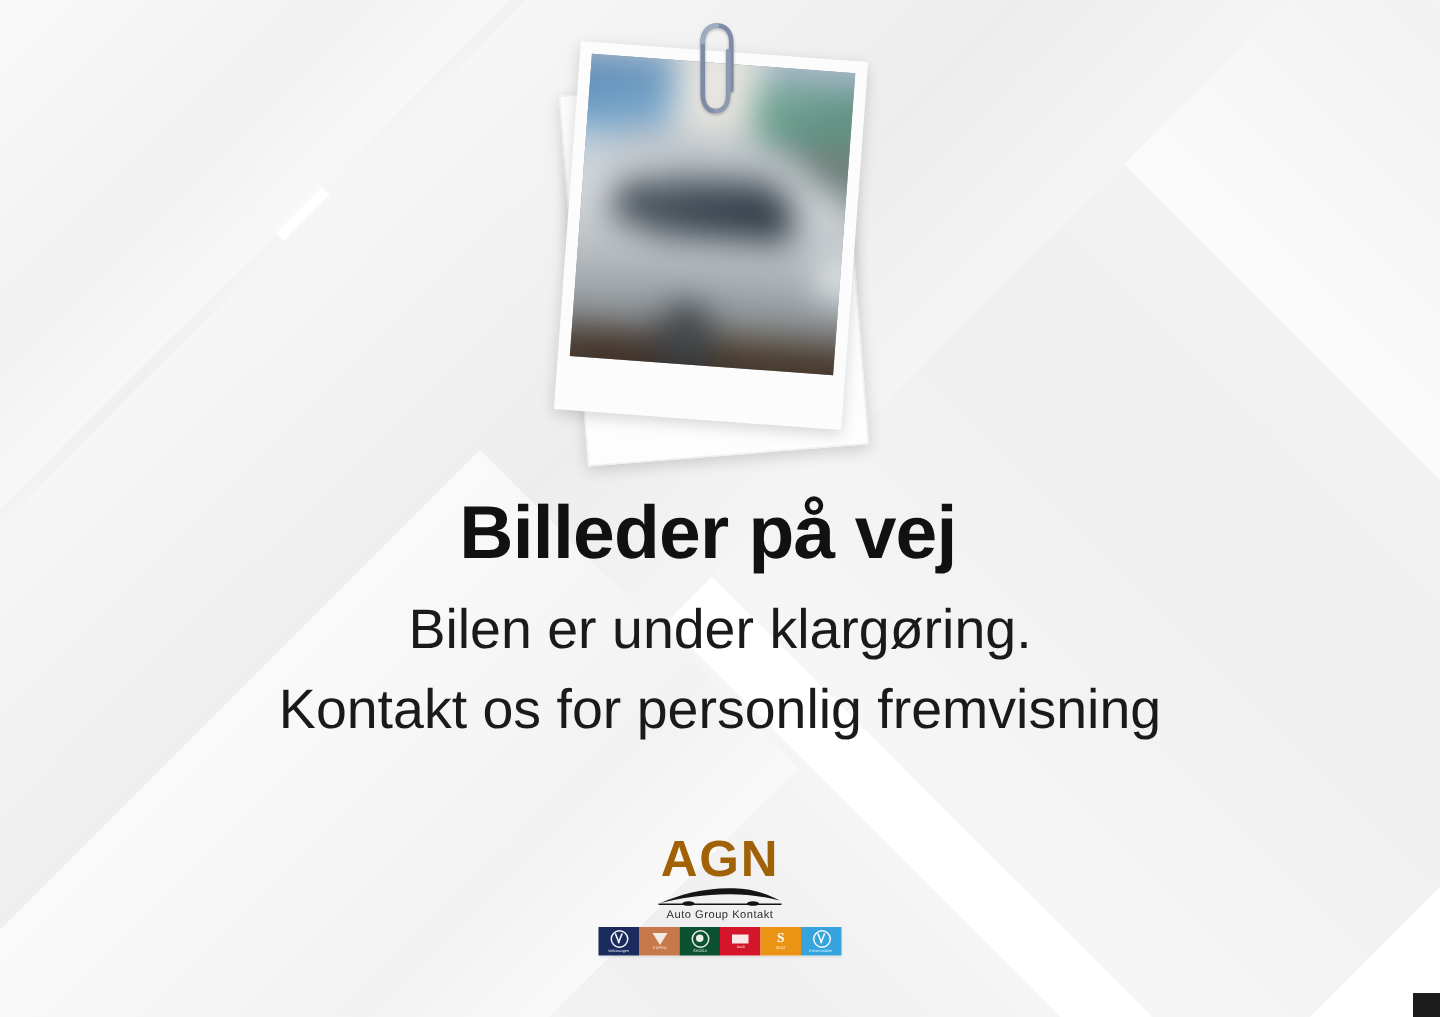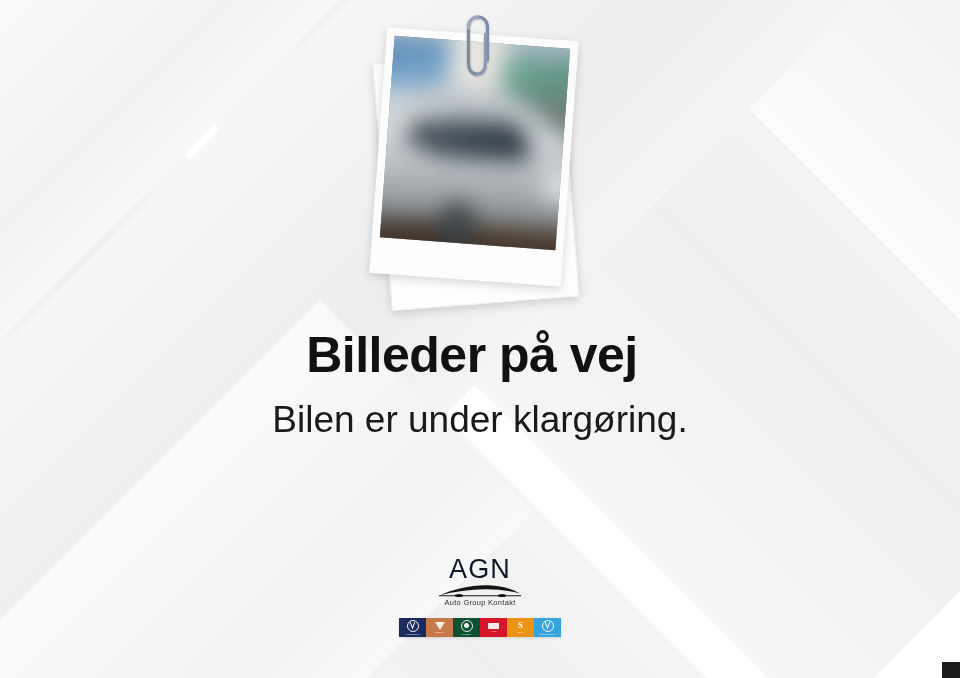--- a/index.html
+++ b/index.html
@@ -288,24 +288,24 @@
   
   .logo-wrap {
     position: absolute;
     left: 0; right: 0;
     top: 556px;
     display: flex;
     flex-direction: column;
     align-items: center;
   }
   .logo-agn {
-    font-size: 27px;
-    font-weight: normal;
+    font-size: 34px;
+    font-weight: bold;
     letter-spacing: 1.2px;
-    color: #0f172a;
+    color: #a16207;
     line-height: 1;
   }
   .logo-car-svg {
     display: block;
     margin-top: 1px;
   }
   .logo-tag {
     margin-top: 1px;
     font-size: 7.4px;
     letter-spacing: 0.35px;
@@ -445,20 +445,21 @@
 
     <svg class="clip" viewBox="0 0 34 78">
       <path d="M11 60 C4 60 2.5 53 2.5 48 L2.5 14 C2.5 7 6.5 3 12 3 C17.5 3 21.5 7 21.5 14 L21.5 46" fill="none" stroke="#7d8ba6" stroke-width="3.1" stroke-linecap="round"></path>
       <path d="M11 60 C18 60 19.5 53.5 19.5 48.5 L19.5 20" fill="none" stroke="#8e9ab2" stroke-width="3.1" stroke-linecap="round"></path>
       <path d="M2.5 14 C2.5 7 6.5 3 12 3" fill="none" stroke="#9fabc2" stroke-width="3.1" stroke-linecap="round"></path>
     </svg>
   </div>
 
   <div class="headline">Billeder på vej</div>
   <div class="subline sub1">Bilen er under klargøring.</div>
+  <div class="subline sub2">Kontakt os for personlig fremvisning</div>
 
   <div class="logo-wrap">
     <div class="logo-agn">AGN</div>
     <svg class="logo-car-svg" width="86" height="13" viewBox="0 0 86 13">
       <path d="M3 11.2 C16 5.2 34 0.6 52 1.2 C64 1.6 74 4.4 83 9.4 C72 6.6 60 5.0 48 5.2 C33 5.4 17 7.6 3 11.2 Z" fill="#141414"></path>
       <path d="M2 11.8 L84 11.8" stroke="#141414" stroke-width="1.1" fill="none"></path>
       <ellipse cx="22" cy="11.4" rx="4.1" ry="1.5" fill="#141414"></ellipse>
       <ellipse cx="65" cy="11.4" rx="4.1" ry="1.5" fill="#141414"></ellipse>
     </svg>
     <div class="logo-tag">Auto Group Kontakt</div>

